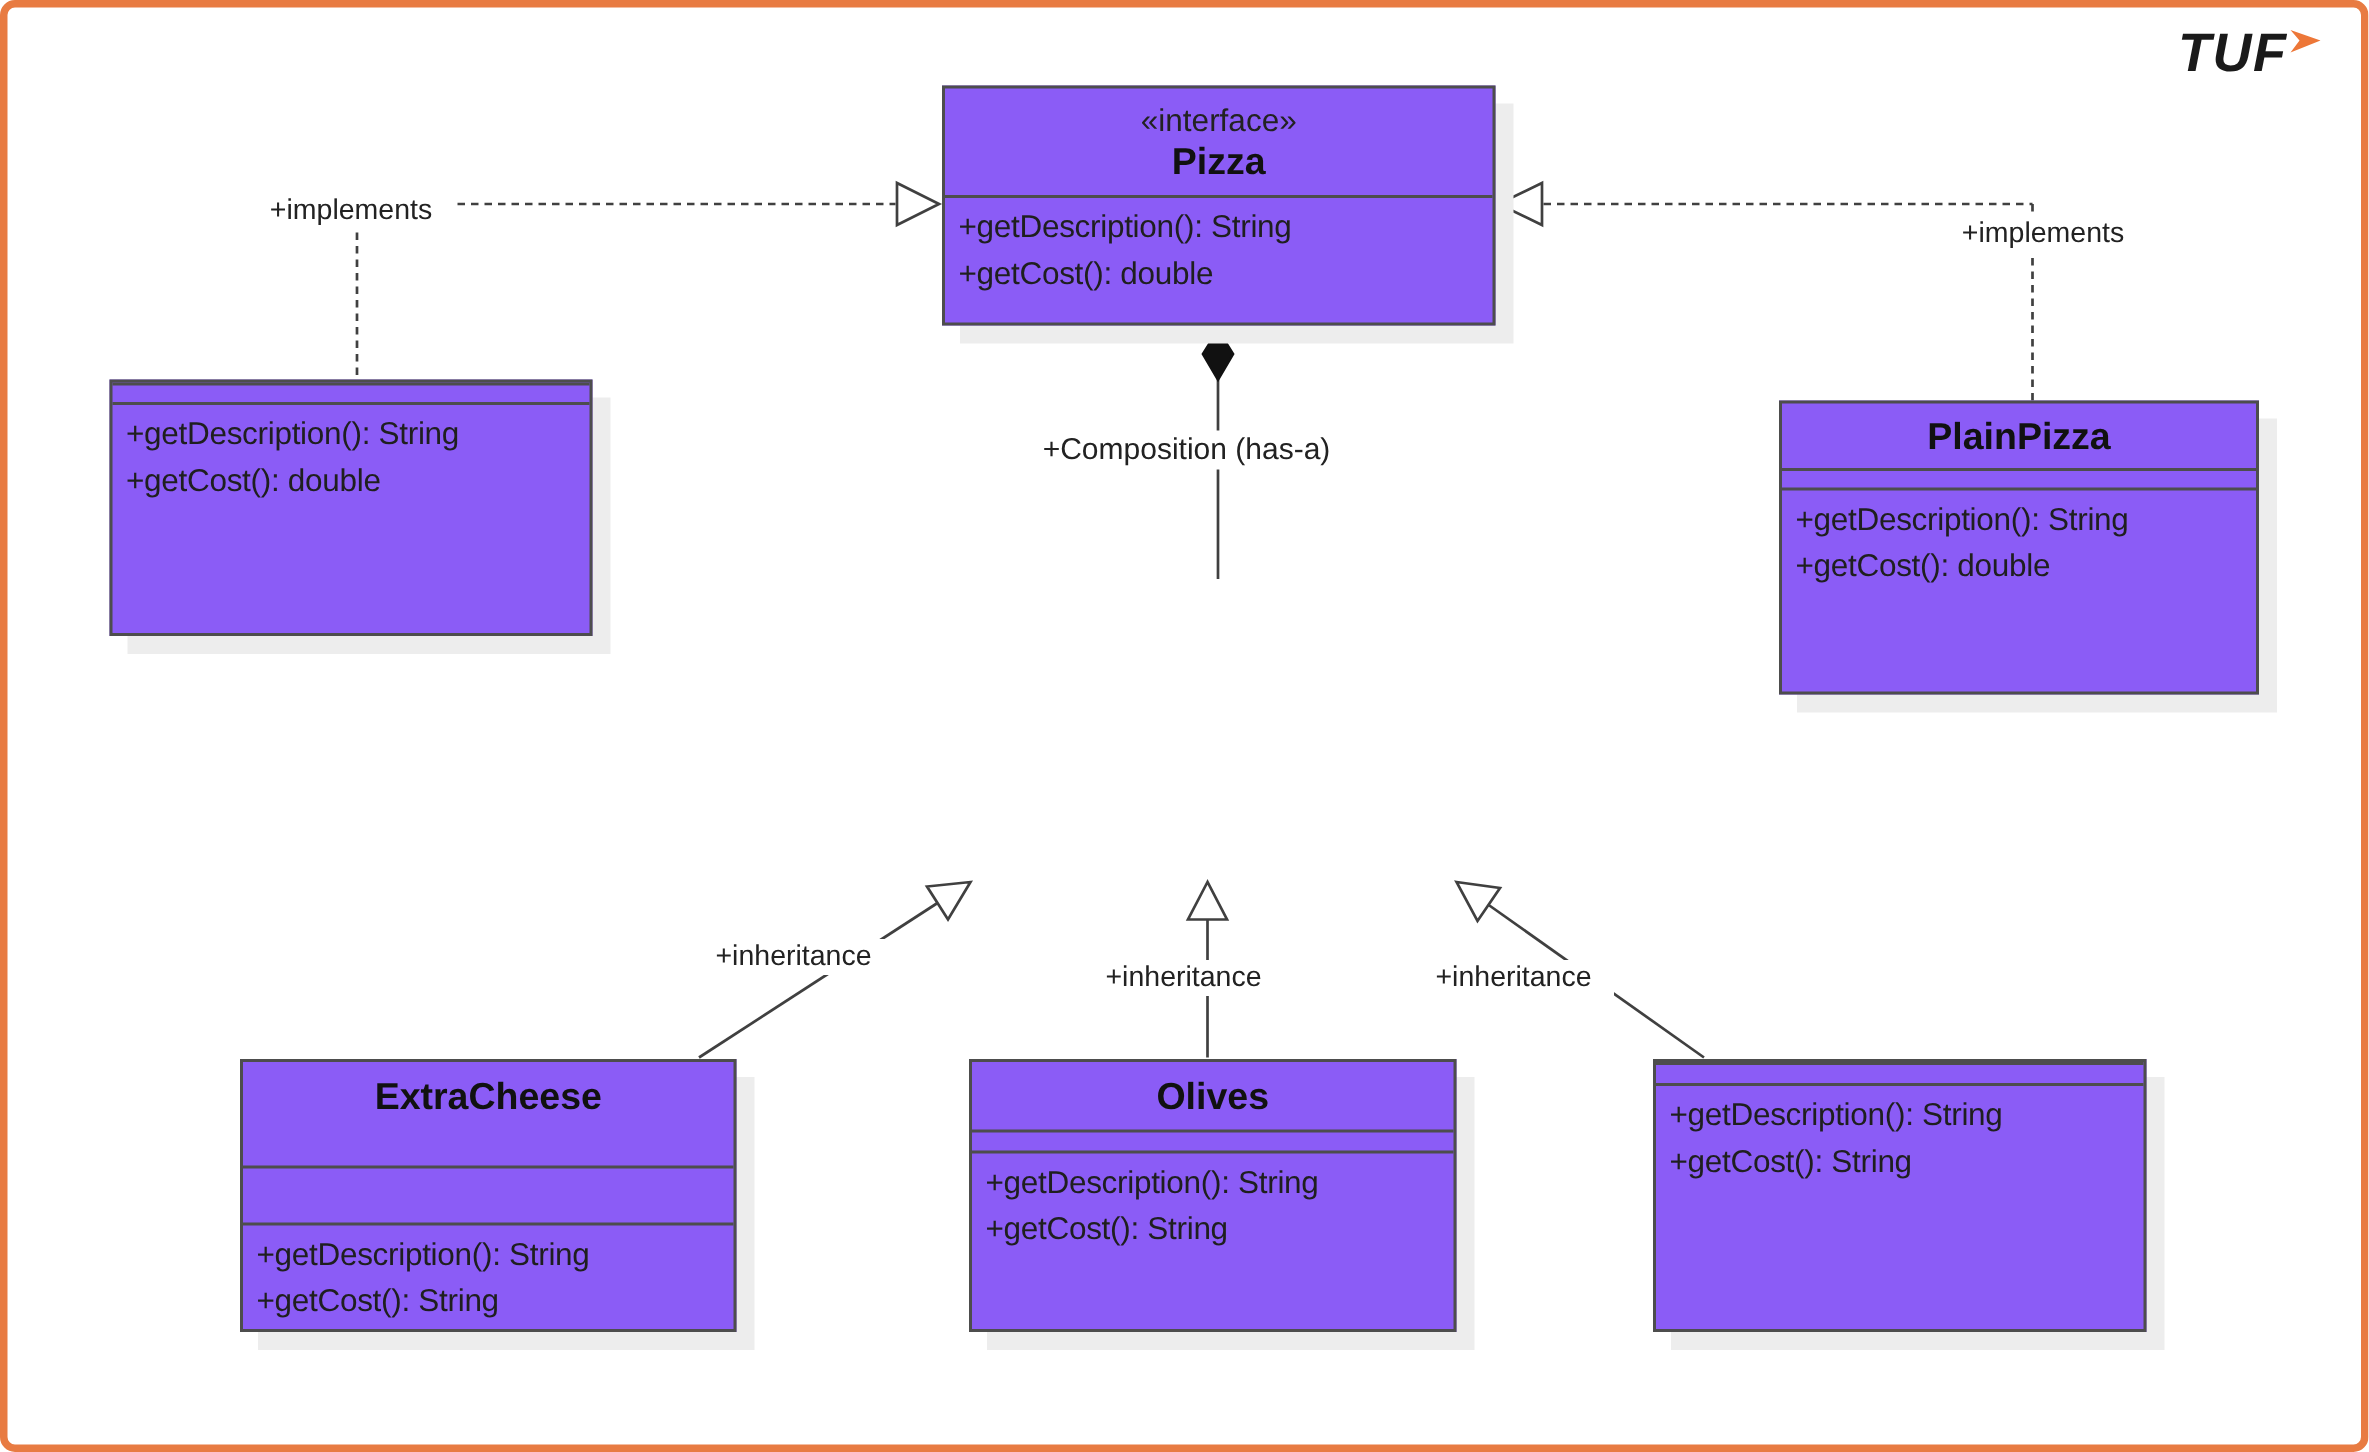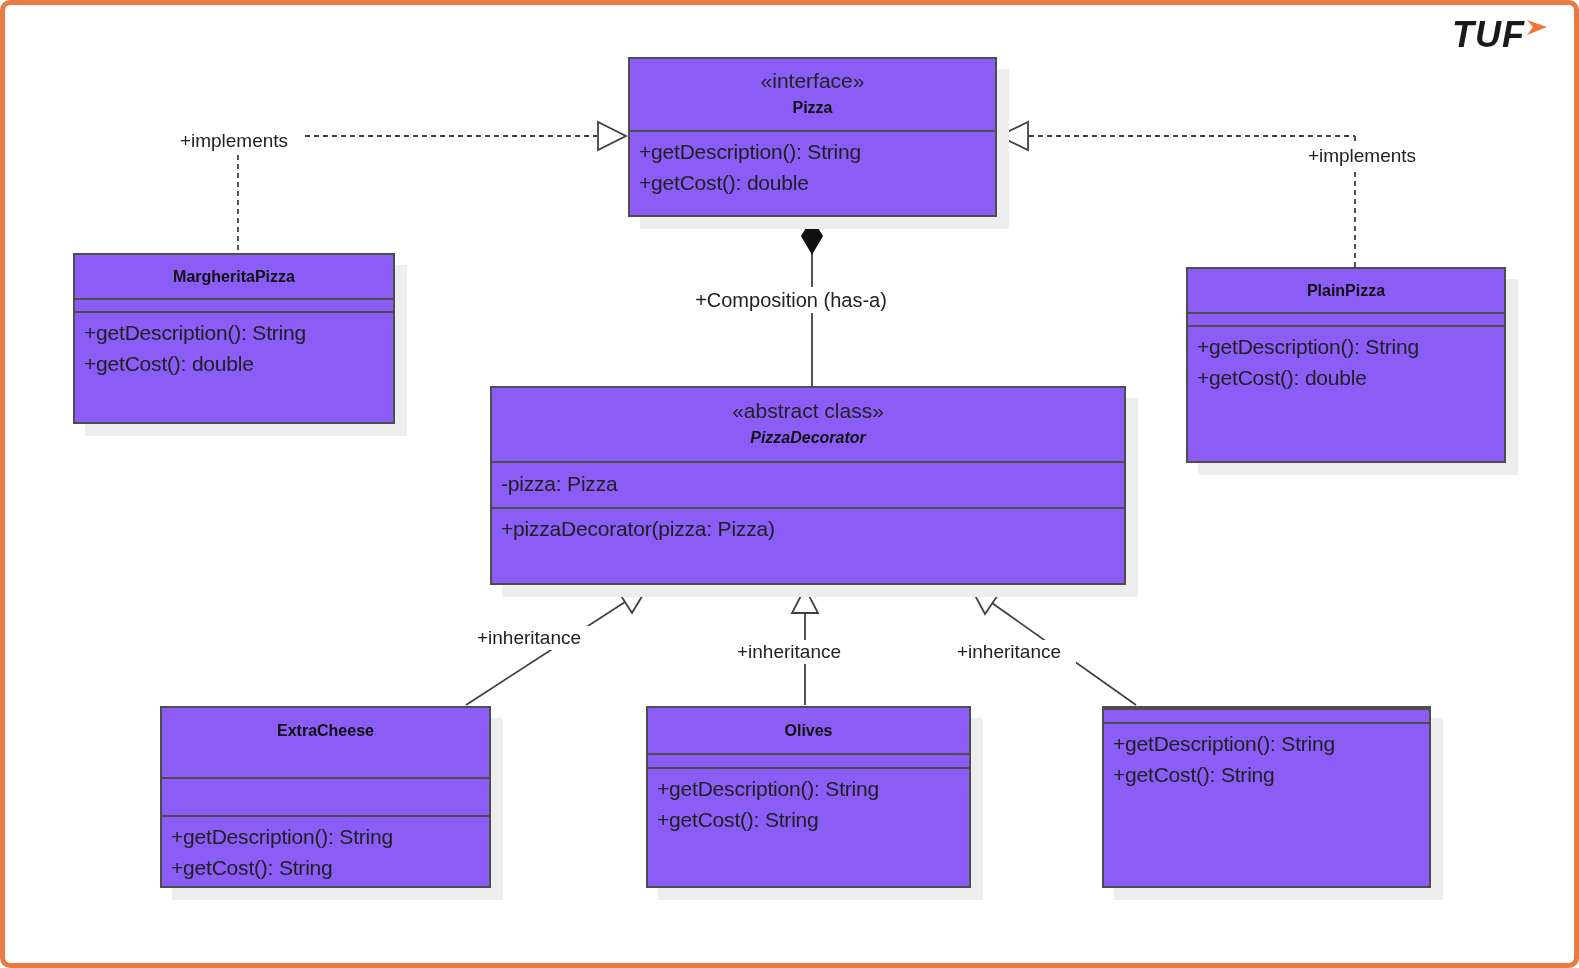--- a/index.html
+++ b/index.html
@@ -31,21 +31,21 @@
     box-shadow: 12px 12px 0 0 #ededed;
   }
   .cmp-title {
     display: flex;
     flex-direction: column;
     justify-content: center;
     align-items: center;
     flex: 0 0 auto;
   }
   .stereotype { font-size: 21px; line-height: 26px; color: #222; }
-  .class-name { font-size: 16px; font-weight: bold; line-height: 28px; color: #111; text-align: center; }
+  .class-name { font-size: 25px; font-weight: bold; line-height: 28px; color: #111; text-align: center; }
   .class-name.italic { font-style: italic; }
   .cmp { border-top: 2px solid #4d4d4d; flex: 0 0 auto; }
   .cmp-fill { flex: 1 1 auto; }
   .members { padding: 4px 6px 0 9px; }
   .member { font-size: 21px; line-height: 31px; letter-spacing: -0.2px; white-space: nowrap; }
   .attr-row { padding: 5px 6px 0 9px; }
 
   .edge-label {
     position: absolute;
     font-size: 19px;
@@ -117,53 +117,38 @@
       <div class="stereotype">«interface»</div>
       <div class="class-name">Pizza</div>
     </div>
     <div class="cmp cmp-fill members">
       <div class="member">+getDescription(): String</div>
       <div class="member">+getCost(): double</div>
     </div>
   </div>
 
   <div class="uml-class" style="left:68px; top:248px; width:322px; height:171px;">
-    <div class="cmp-title" style="height:43px;">
-      <div class="class-name">MargheritaPizza</div>
-    </div>
     <div class="cmp" style="height:13px;"></div>
     <div class="cmp cmp-fill members">
       <div class="member">+getDescription(): String</div>
       <div class="member">+getCost(): double</div>
     </div>
   </div>
 
   <div class="uml-class" style="left:1181px; top:262px; width:320px; height:196px;">
     <div class="cmp-title" style="height:43px;">
       <div class="class-name">PlainPizza</div>
     </div>
     <div class="cmp" style="height:13px;"></div>
     <div class="cmp cmp-fill members">
       <div class="member">+getDescription(): String</div>
       <div class="member">+getCost(): double</div>
     </div>
   </div>
 
-  <div class="uml-class" style="left:485px; top:381px; width:636px; height:199px;">
-    <div class="cmp-title" style="height:73px;">
-      <div class="stereotype">«abstract class»</div>
-      <div class="class-name italic">PizzaDecorator</div>
-    </div>
-    <div class="cmp attr-row" style="height:46px;">
-      <div class="member">-pizza: Pizza</div>
-    </div>
-    <div class="cmp cmp-fill members">
-      <div class="member">+pizzaDecorator(pizza: Pizza)</div>
-    </div>
-  </div>
 
   <div class="uml-class" style="left:155px; top:701px; width:331px; height:182px;gap:24px;">
     <div class="cmp-title" style="height:45px;">
       <div class="class-name">ExtraCheese</div>
     </div>
     <div class="cmp" style="height:14px;"></div>
     <div class="cmp cmp-fill members">
       <div class="member">+getDescription(): String</div>
       <div class="member">+getCost(): String</div>
     </div>

